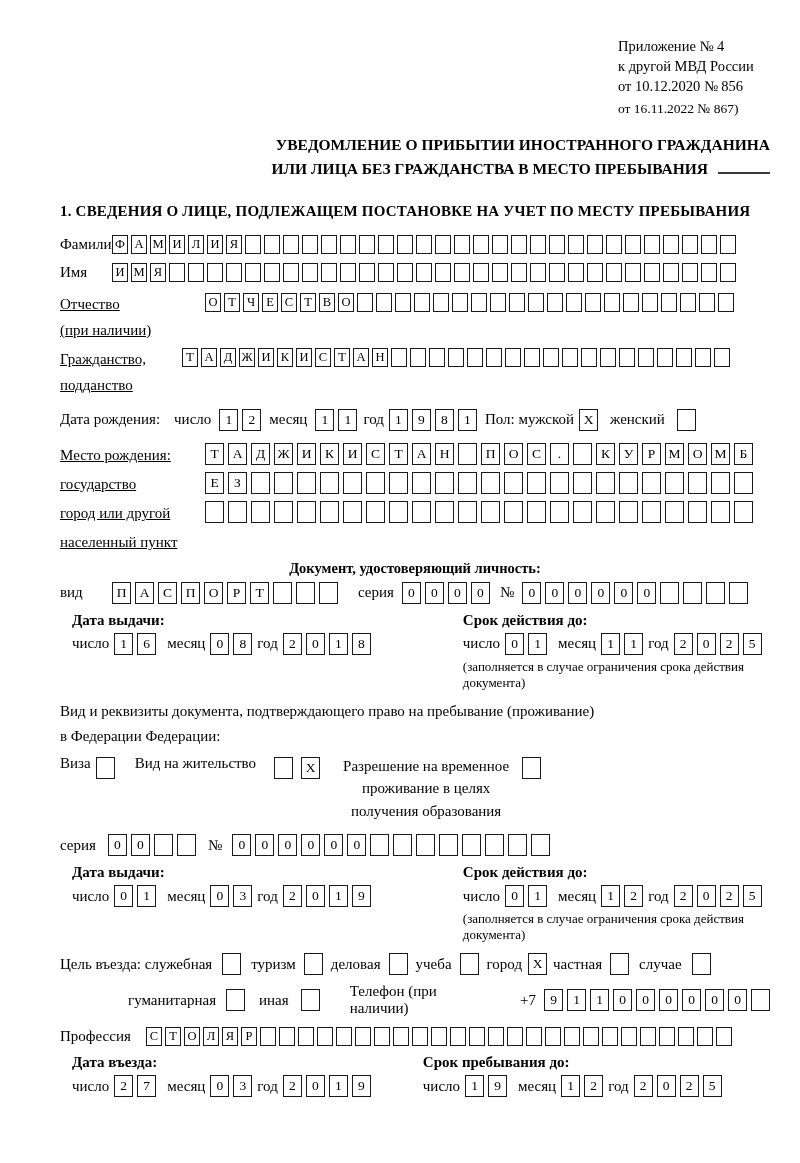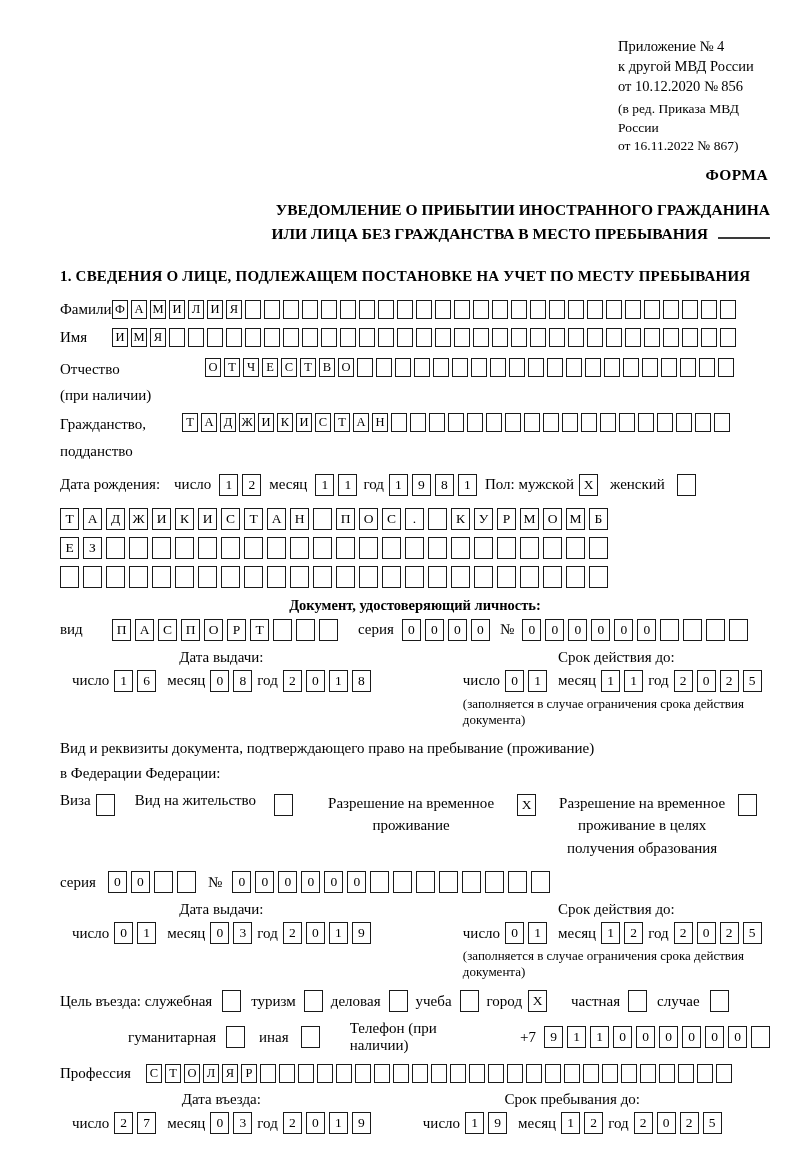--- a/index.html
+++ b/index.html
@@ -9,55 +9,53 @@
   .appendix{margin-left:558px;line-height:1.38;font-size:14.5px;}
   .edition{font-size:13.5px;margin-top:4px;line-height:1.38;}
   .forma{text-align:right;font-weight:bold;font-size:15.5px;margin-top:10px;padding-right:2px;letter-spacing:.4px;}
   .title{text-align:right;font-weight:bold;font-size:15.5px;margin-top:14px;line-height:1.55;}
   .tunder{display:inline-block;width:52px;border-bottom:2px solid #3a3a3a;margin-left:10px;vertical-align:baseline;}
   .sec1{font-weight:bold;font-size:15px;margin-top:22px;letter-spacing:.2px;}
 
   .frow{display:flex;align-items:center;margin-top:9px;}
   .frow.top{align-items:flex-start;}
   .lbl{flex:none;}
-  .lblblock{flex:none;line-height:1.75;}
+  .lblblock{flex:none;line-height:1.75;text-decoration:underline;}
   .w52{width:52px;} .w145{width:145px;} .w122{width:122px;}
 
   .cells{display:inline-flex;gap:3px;flex:none;flex-wrap:nowrap;}
   .cell{box-sizing:border-box;width:16px;height:19px;border:1.7px solid #1a1a1a;
         display:inline-flex;align-items:center;justify-content:center;
         font-size:12.5px;background:#fff;flex:none;}
   .cells.lg{gap:4px;}
   .cells.lg .cell{width:19px;height:22px;font-size:13.5px;}
 
   .cellrows .cells{margin-bottom:7px;display:flex;}
   .datecols{display:flex;align-items:flex-start;margin-top:8px;}
-  .datehead{text-align:center;margin-bottom:4px;}
+  .datehead{margin-bottom:4px;font-weight:bold;}
   .daterow{display:flex;align-items:center;gap:5px;}
   .note{font-size:13px;margin-top:4px;}
   .optlbl{display:inline-block;}
   .optwrap{display:inline-block;text-align:center;line-height:1.5;}
   .ckrow{display:flex;align-items:center;margin-top:9px;flex-wrap:nowrap;}
 </style>
 </head>
 <body>
 
 <div class="page">
 
   <div class="appendix">
     <div>Приложение № 4</div>
     <div>к другой МВД России</div>
     <div>от 10.12.2020 № 856</div>
     <div class="edition">
-      <div>(в ред. Приказа МВД России</div>
       <div>от 16.11.2022 № 867)</div>
     </div>
   </div>
 
-  <div class="forma">ФОРМА</div>
 
   <div class="title">
     <div>УВЕДОМЛЕНИЕ О ПРИБЫТИИ ИНОСТРАННОГО ГРАЖДАНИНА</div>
     <div><span>ИЛИ ЛИЦА БЕЗ ГРАЖДАНСТВА В МЕСТО ПРЕБЫВАНИЯ</span><span class="tunder"></span></div>
   </div>
 
   <div class="sec1">1. СВЕДЕНИЯ О ЛИЦЕ, ПОДЛЕЖАЩЕМ ПОСТАНОВКЕ НА УЧЕТ ПО МЕСТУ ПРЕБЫВАНИЯ</div>
 
   <div class="frow" style="margin-top:15px">
     <span class="lbl w52">Фамилия</span>
@@ -235,20 +233,26 @@
     <span class="cells lg" style="margin-left:5px">
         <span class="cell">X</span>
       </span>
     <span class="lbl" style="margin-left:12px">женский</span>
     <span class="cells lg" style="margin-left:12px">
         <span class="cell"></span>
       </span>
   </div>
 
   <div class="frow top" style="margin-top:10px">
+    <div class="lblblock w145" style="line-height:1.95">
+      <div>Место рождения:</div>
+      <div>государство</div>
+      <div>город или другой</div>
+      <div>населенный пункт</div>
+    </div>
     <div class="cellrows" style="margin-top:2px">
       <span class="cells lg">
           <span class="cell">Т</span>
           <span class="cell">А</span>
           <span class="cell">Д</span>
           <span class="cell">Ж</span>
           <span class="cell">И</span>
           <span class="cell">К</span>
           <span class="cell">И</span>
           <span class="cell">С</span>
@@ -417,21 +421,20 @@
 
   <div class="frow top" style="margin-top:5px">
     <span class="optlbl">Виза</span>
     <span class="cells lg" style="margin-left:5px;margin-top:2px">
         <span class="cell"></span>
       </span>
     <span class="optlbl" style="margin-left:20px">Вид на жительство</span>
     <span class="cells lg" style="margin-left:18px;margin-top:2px">
         <span class="cell"></span>
       </span>
-    <span class="optwrap" style="width:196px;margin-left:20px">Разрешение на временное проживание</span>
     <span class="cells lg" style="margin-left:8px;margin-top:2px">
         <span class="cell">X</span>
       </span>
     <span class="optwrap" style="width:176px;margin-left:18px">Разрешение на временное проживание в целях получения образования</span>
     <span class="cells lg" style="margin-left:8px;margin-top:2px">
         <span class="cell"></span>
       </span>
   </div>
 
   <div class="frow" style="margin-top:12px">
@@ -523,21 +526,21 @@
         <span class="cell"></span>
       </span>
     <span style="margin-left:8px">учеба</span>
     <span class="cells lg" style="margin-left:8px">
         <span class="cell"></span>
       </span>
     <span style="margin-left:8px">город</span>
     <span class="cells lg" style="margin-left:6px">
         <span class="cell">X</span>
       </span>
-    <span style="margin-left:24px">частная</span>
+    <span style="margin-left:6px">частная</span>
     <span class="cells lg" style="margin-left:8px">
         <span class="cell"></span>
       </span>
     <span style="margin-left:10px">случае</span>
     <span class="cells lg" style="margin-left:10px">
         <span class="cell"></span>
       </span>
   </div>
 
   <div class="ckrow" style="margin-top:8px">

